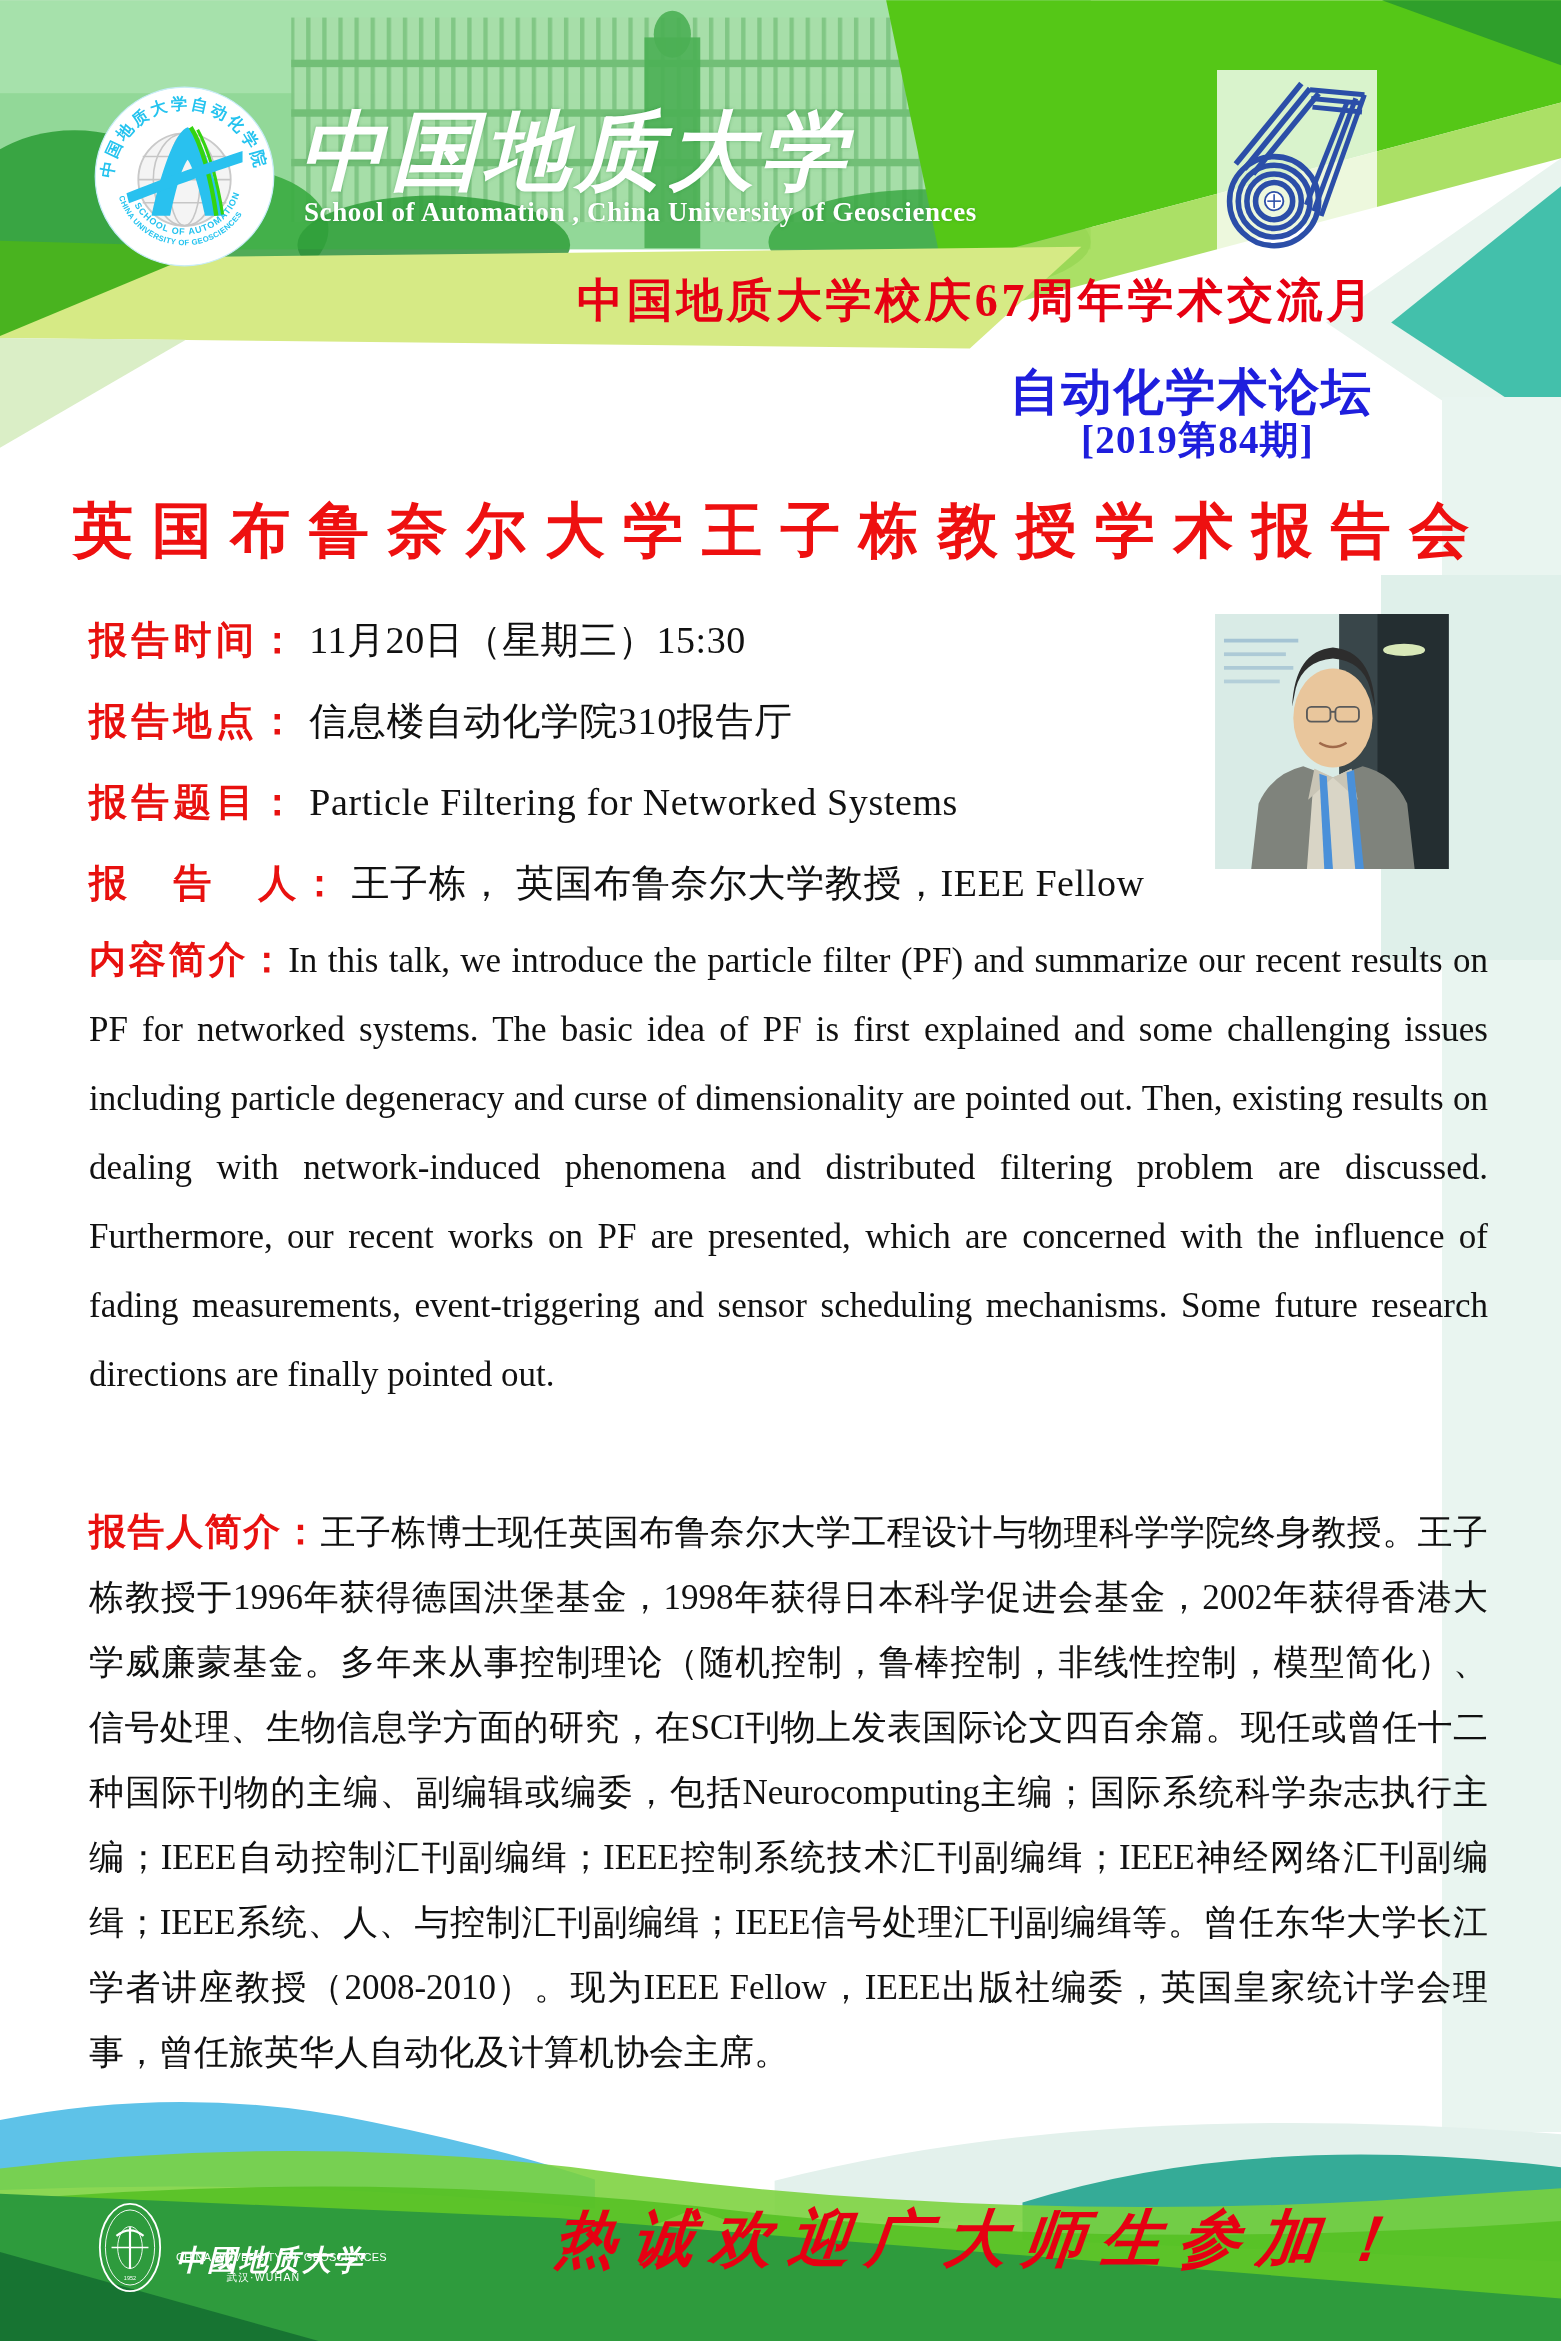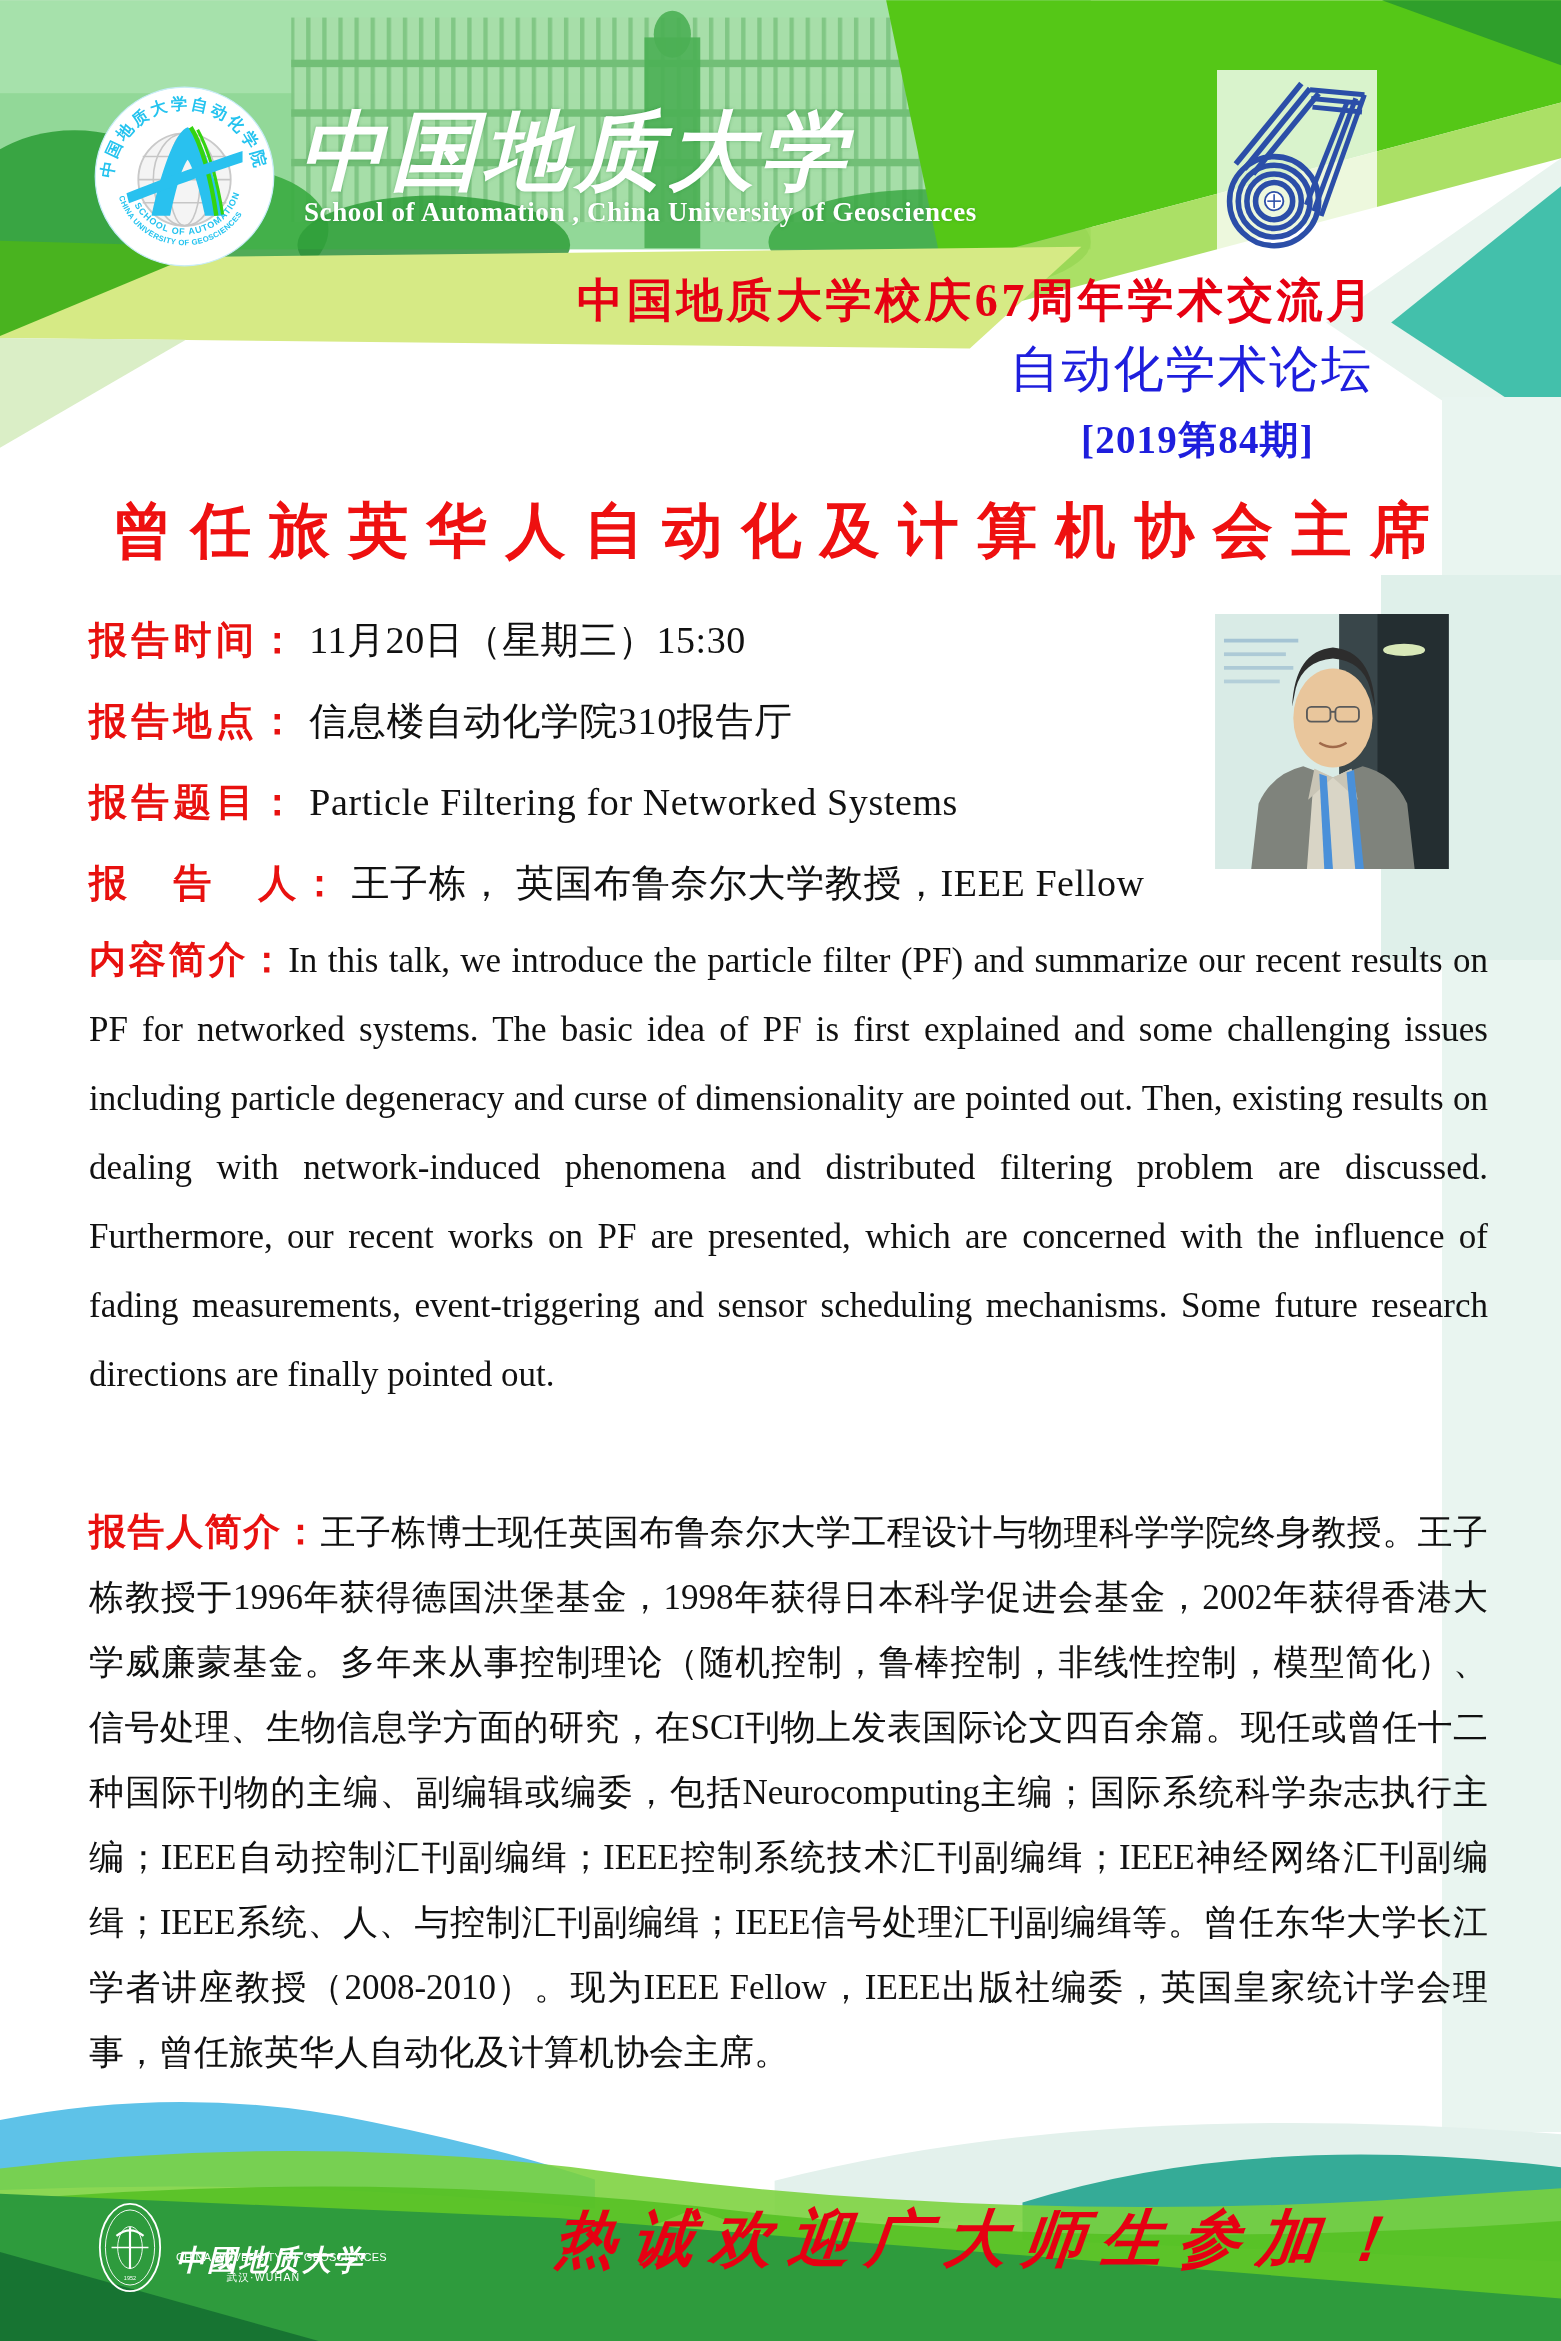--- a/index.html
+++ b/index.html
@@ -17,21 +17,21 @@
                text-shadow:0 0 3.7px rgba(20,120,40,.35); }
   .uni-title .cn1 { font-family:"Liberation Serif",serif; font-weight:bold; font-style:italic;
                     font-size:86px; letter-spacing:6.2px; }
   .uni-title .cn2 { font-family:"Liberation Serif",serif; font-weight:bold; font-size:69px; letter-spacing:3.7px; }
   .uni-sub { left:304px; top:197px; z-index:3; color:#ffffff; font-family:"Liberation Serif",serif;
              font-weight:bold; font-size:27px; letter-spacing:0.6px; white-space:nowrap;
              text-shadow:0 0 3.1px rgba(20,120,40,.35); }
 
   .event-month { top:270px; right:185px; z-index:3; color:#e60012; font-family:"Liberation Serif",serif;
                  font-weight:bold; font-size:46px; letter-spacing:3.7px; white-space:nowrap; }
-  .forum-name { top:336px; right:188px; z-index:3; color:#1e1edd; font-weight:normal; font-size:50px;
+  .forum-name { top:359px; right:188px; z-index:3; color:#1e1edd; font-weight:bold; font-size:50px;
                 letter-spacing:1.9px; white-space:nowrap; }
   .issue { top:413px; right:247px; z-index:3; color:#1e1edd; font-family:"Liberation Serif",serif;
            font-weight:bold; font-size:39px; letter-spacing:1.2px; white-space:nowrap; }
 
   
   .main-title { left:0; top:491px; width:1561px; text-align:center; z-index:3; color:#ee1010;
                 font-weight:bold; font-size:60px; letter-spacing:18.6px; white-space:nowrap; }
 
   
   .details { left:89px; top:600px; width:1116px; z-index:3; }
@@ -157,21 +157,21 @@
     </g>
     <circle cx="92" cy="212" r="15" fill="#ffffff" stroke="#2b4ea8" stroke-width="3"></circle>
     <line x1="92" y1="201" x2="92" y2="223" stroke="#2b4ea8" stroke-width="2.5"></line>
     <line x1="81" y1="212" x2="103" y2="212" stroke="#2b4ea8" stroke-width="2.5"></line>
   </svg>
 
   <div class="abs event-month">中国地质大学校庆67周年学术交流月</div>
   <div class="abs forum-name">自动化学术论坛</div>
   <div class="abs issue">[2019第84期]</div>
 
-  <div class="abs main-title">曾任旅英华人自动化及计算机协会主席</div>
+  <div class="abs main-title">英国布鲁奈尔大学王子栋教授学术报告会</div>
 
   <div class="abs details">
     <div class="detail-row">
       <span class="detail-label">报告时间：</span><span class="detail-value">11月20日（星期三）15:30</span>
     </div>
     <div class="detail-row">
       <span class="detail-label">报告地点：</span><span class="detail-value">信息楼自动化学院310报告厅</span>
     </div>
     <div class="detail-row">
       <span class="detail-label">报告题目：</span><span class="detail-value">Particle Filtering for Networked Systems</span>

